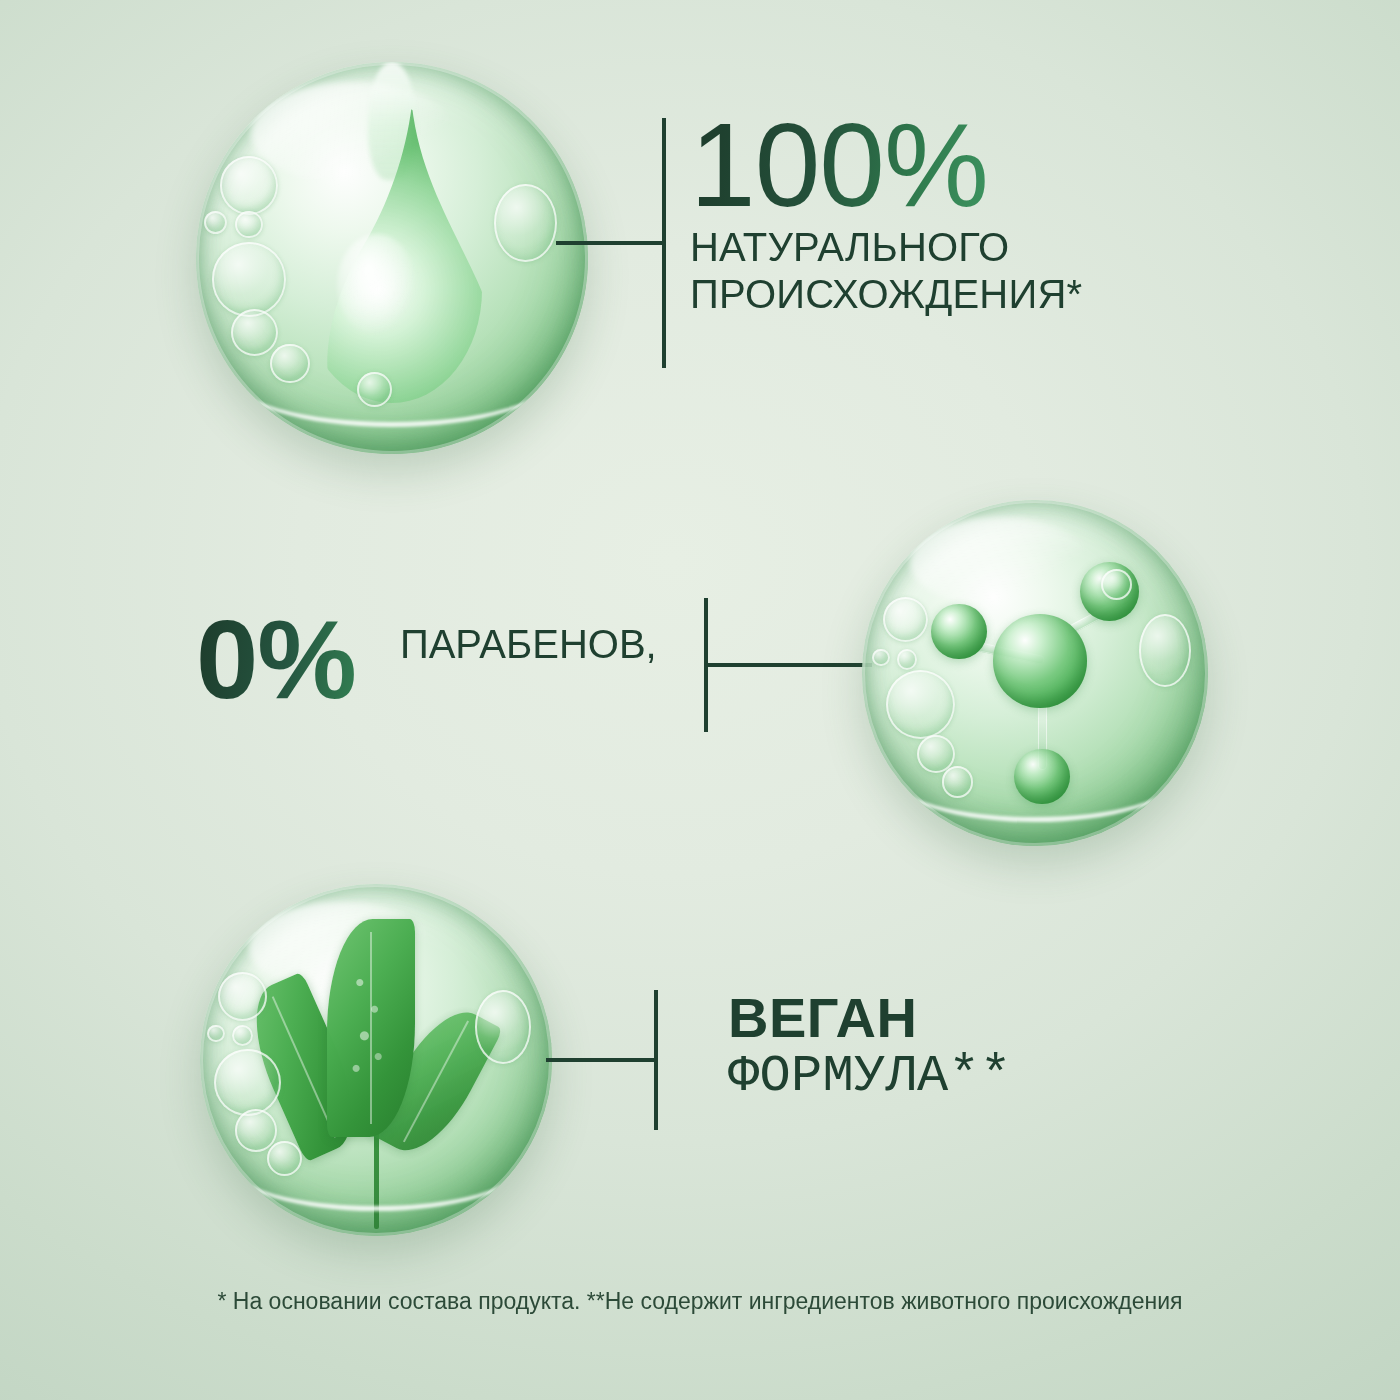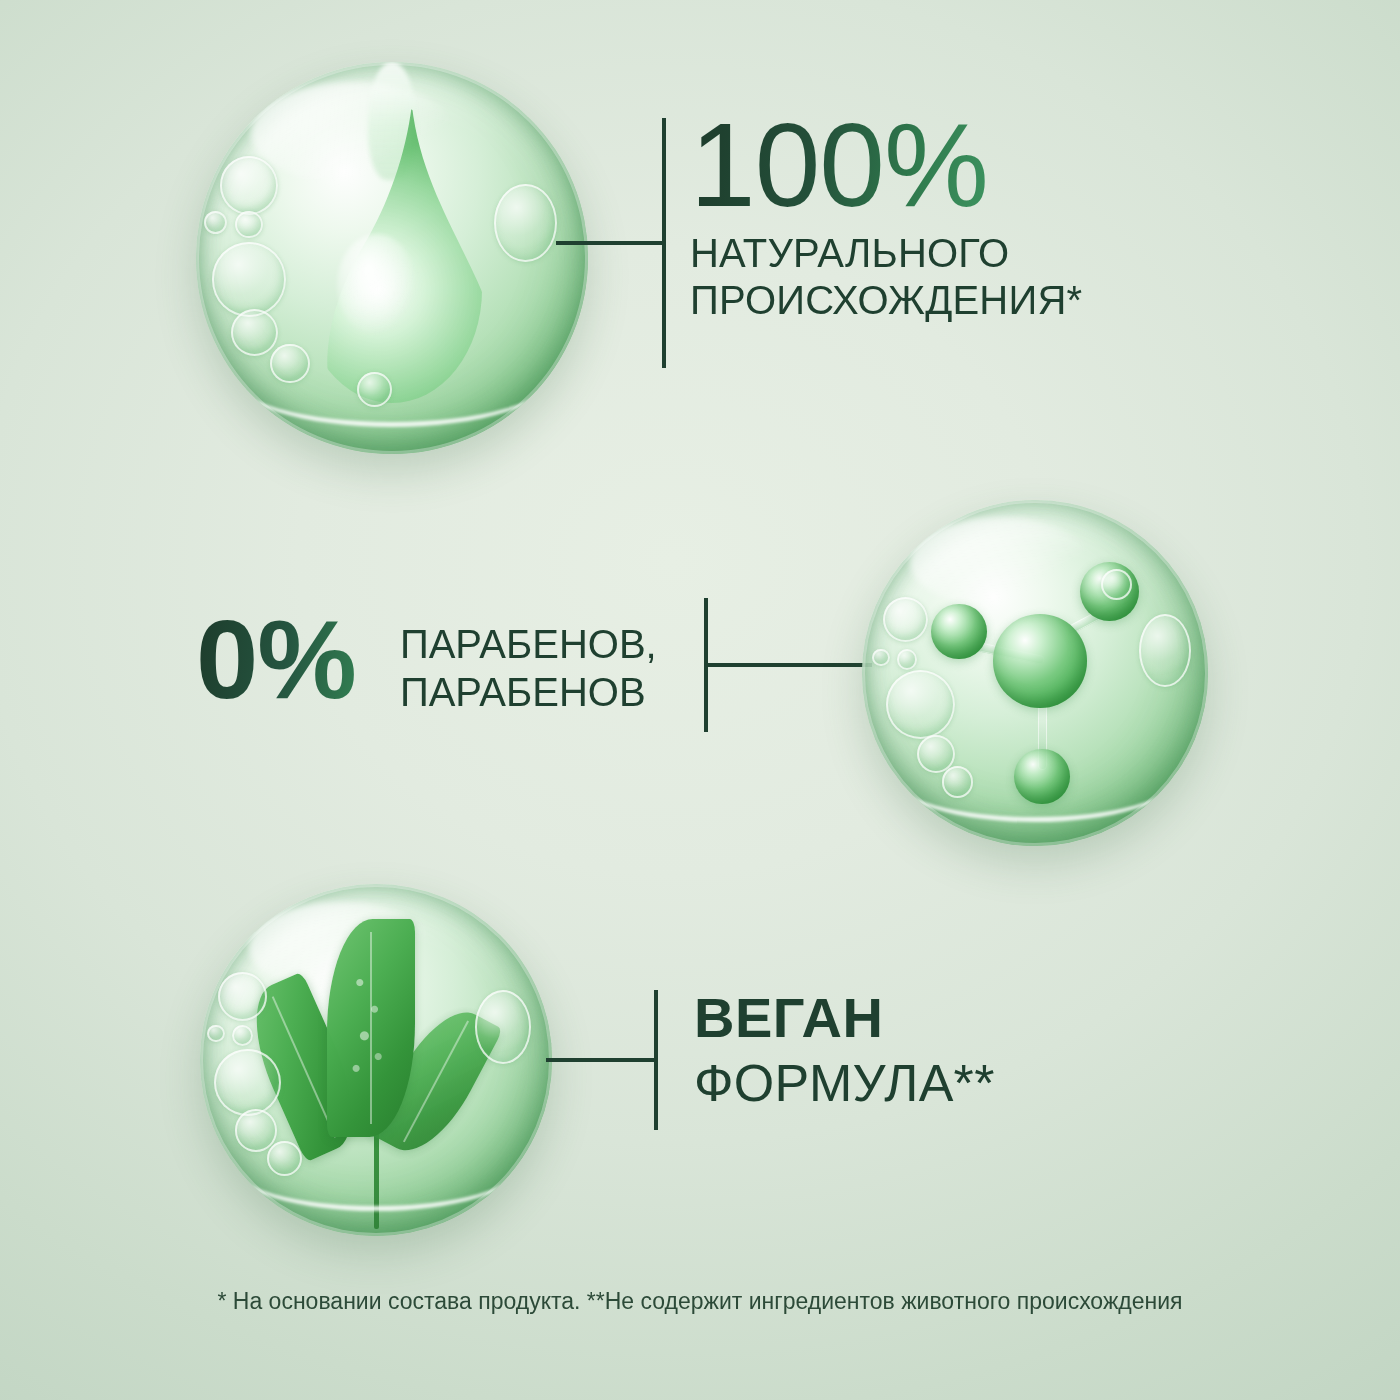--- a/index.html
+++ b/index.html
@@ -284,30 +284,29 @@
 
   <div class="conn" style="left:556px; top:118px; width:120px; height:250px;">
     <div class="hline" style="left:0; top:123px; width:110px;"></div>
     <div class="vline" style="left:106px; top:0; height:250px;"></div>
   </div>
 
   <div class="txt" style="left:690px; top:104px; width:640px;">
     <div style="margin-top:2px;">
       <span class="huge">100%</span>
     </div>
-    <div class="sub" style="margin-top:6px;">НАТУРАЛЬНОГО</div>
+    <div class="sub" style="">НАТУРАЛЬНОГО</div>
     <div class="sub">ПРОИСХОЖДЕНИЯ*</div>
   </div>
 
   <div class="txt" style="left:196px; top:604px; width:480px;">
     <div style="display:flex; align-items:flex-start; gap:44px;">
       <span class="mid-num">0%</span>
       <span style="padding-top:16px;">
         <div class="mid-words">ПАРАБЕНОВ,</div>
-        <div class="mid-words">ПАРАБЕНОВ</div>
       </span>
     </div>
   </div>
 
   <div class="conn" style="left:704px; top:598px; width:170px; height:134px;">
     <div class="vline" style="left:0; top:0; height:134px;"></div>
     <div class="hline" style="left:0; top:65px; width:168px;"></div>
   </div>
 
   <div class="sphere" style="left:862px; top:500px; width:346px; height:346px;">
@@ -362,20 +361,20 @@
     <div class="bub" style="left:10%; top:64%; width:12%; height:12%;"></div>
     <div class="bub" style="left:19%; top:73%; width:10%; height:10%;"></div>
     <div class="bub" style="left:78%; top:30%; width:16%; height:21%;"></div>
   </div>
 
   <div class="conn" style="left:546px; top:990px; width:124px; height:140px;">
     <div class="hline" style="left:0; top:68px; width:112px;"></div>
     <div class="vline" style="left:108px; top:0; height:140px;"></div>
   </div>
 
-  <div class="txt" style="left:694px; top:988px; width:520px;">
+  <div class="txt" style="left:728px; top:988px; width:520px;">
     <div class="vegan-big">ВЕГАН</div>
-    <div class="vegan-sub" style="margin-top:6px;">ФОРМУЛА**</div>
+    <div class="vegan-sub" style="font-family:Liberation Mono, monospace;">ФОРМУЛА**</div>
   </div>
 
   <div class="footnote" style="top:1288px;">* На основании состава продукта. **Не содержит ингредиентов животного происхождения</div>
 
 </div>
 
 </body></html>

